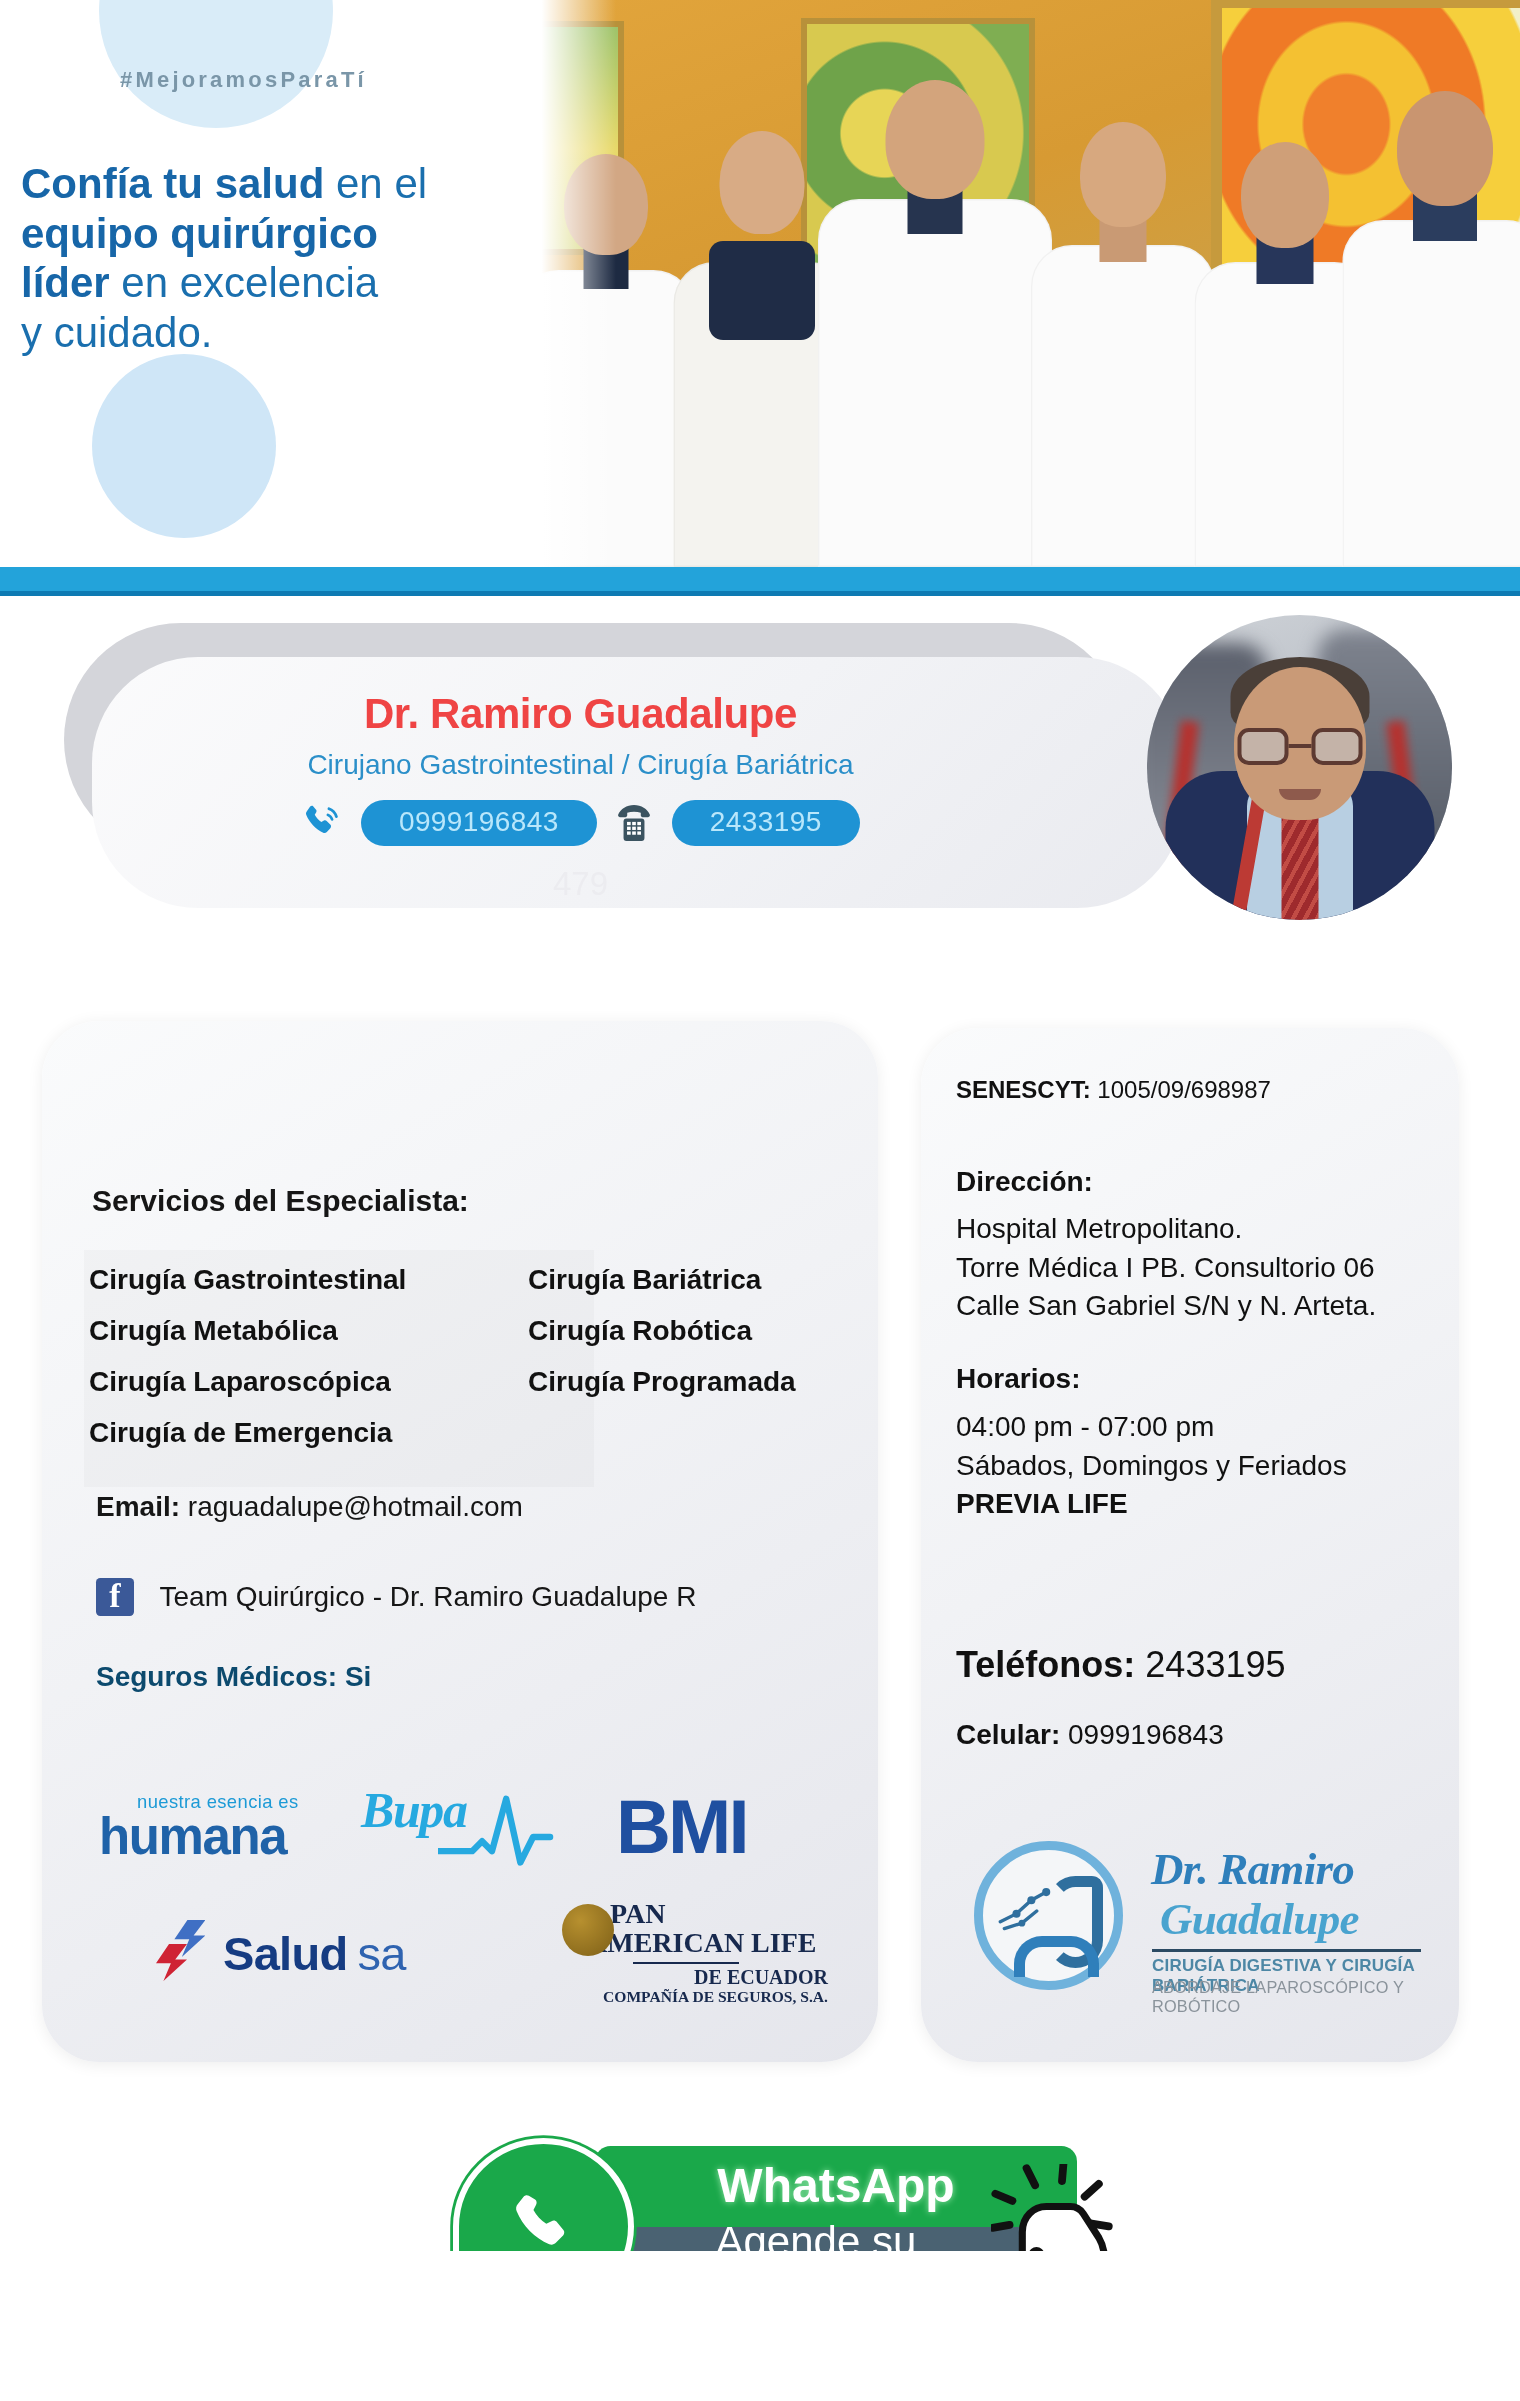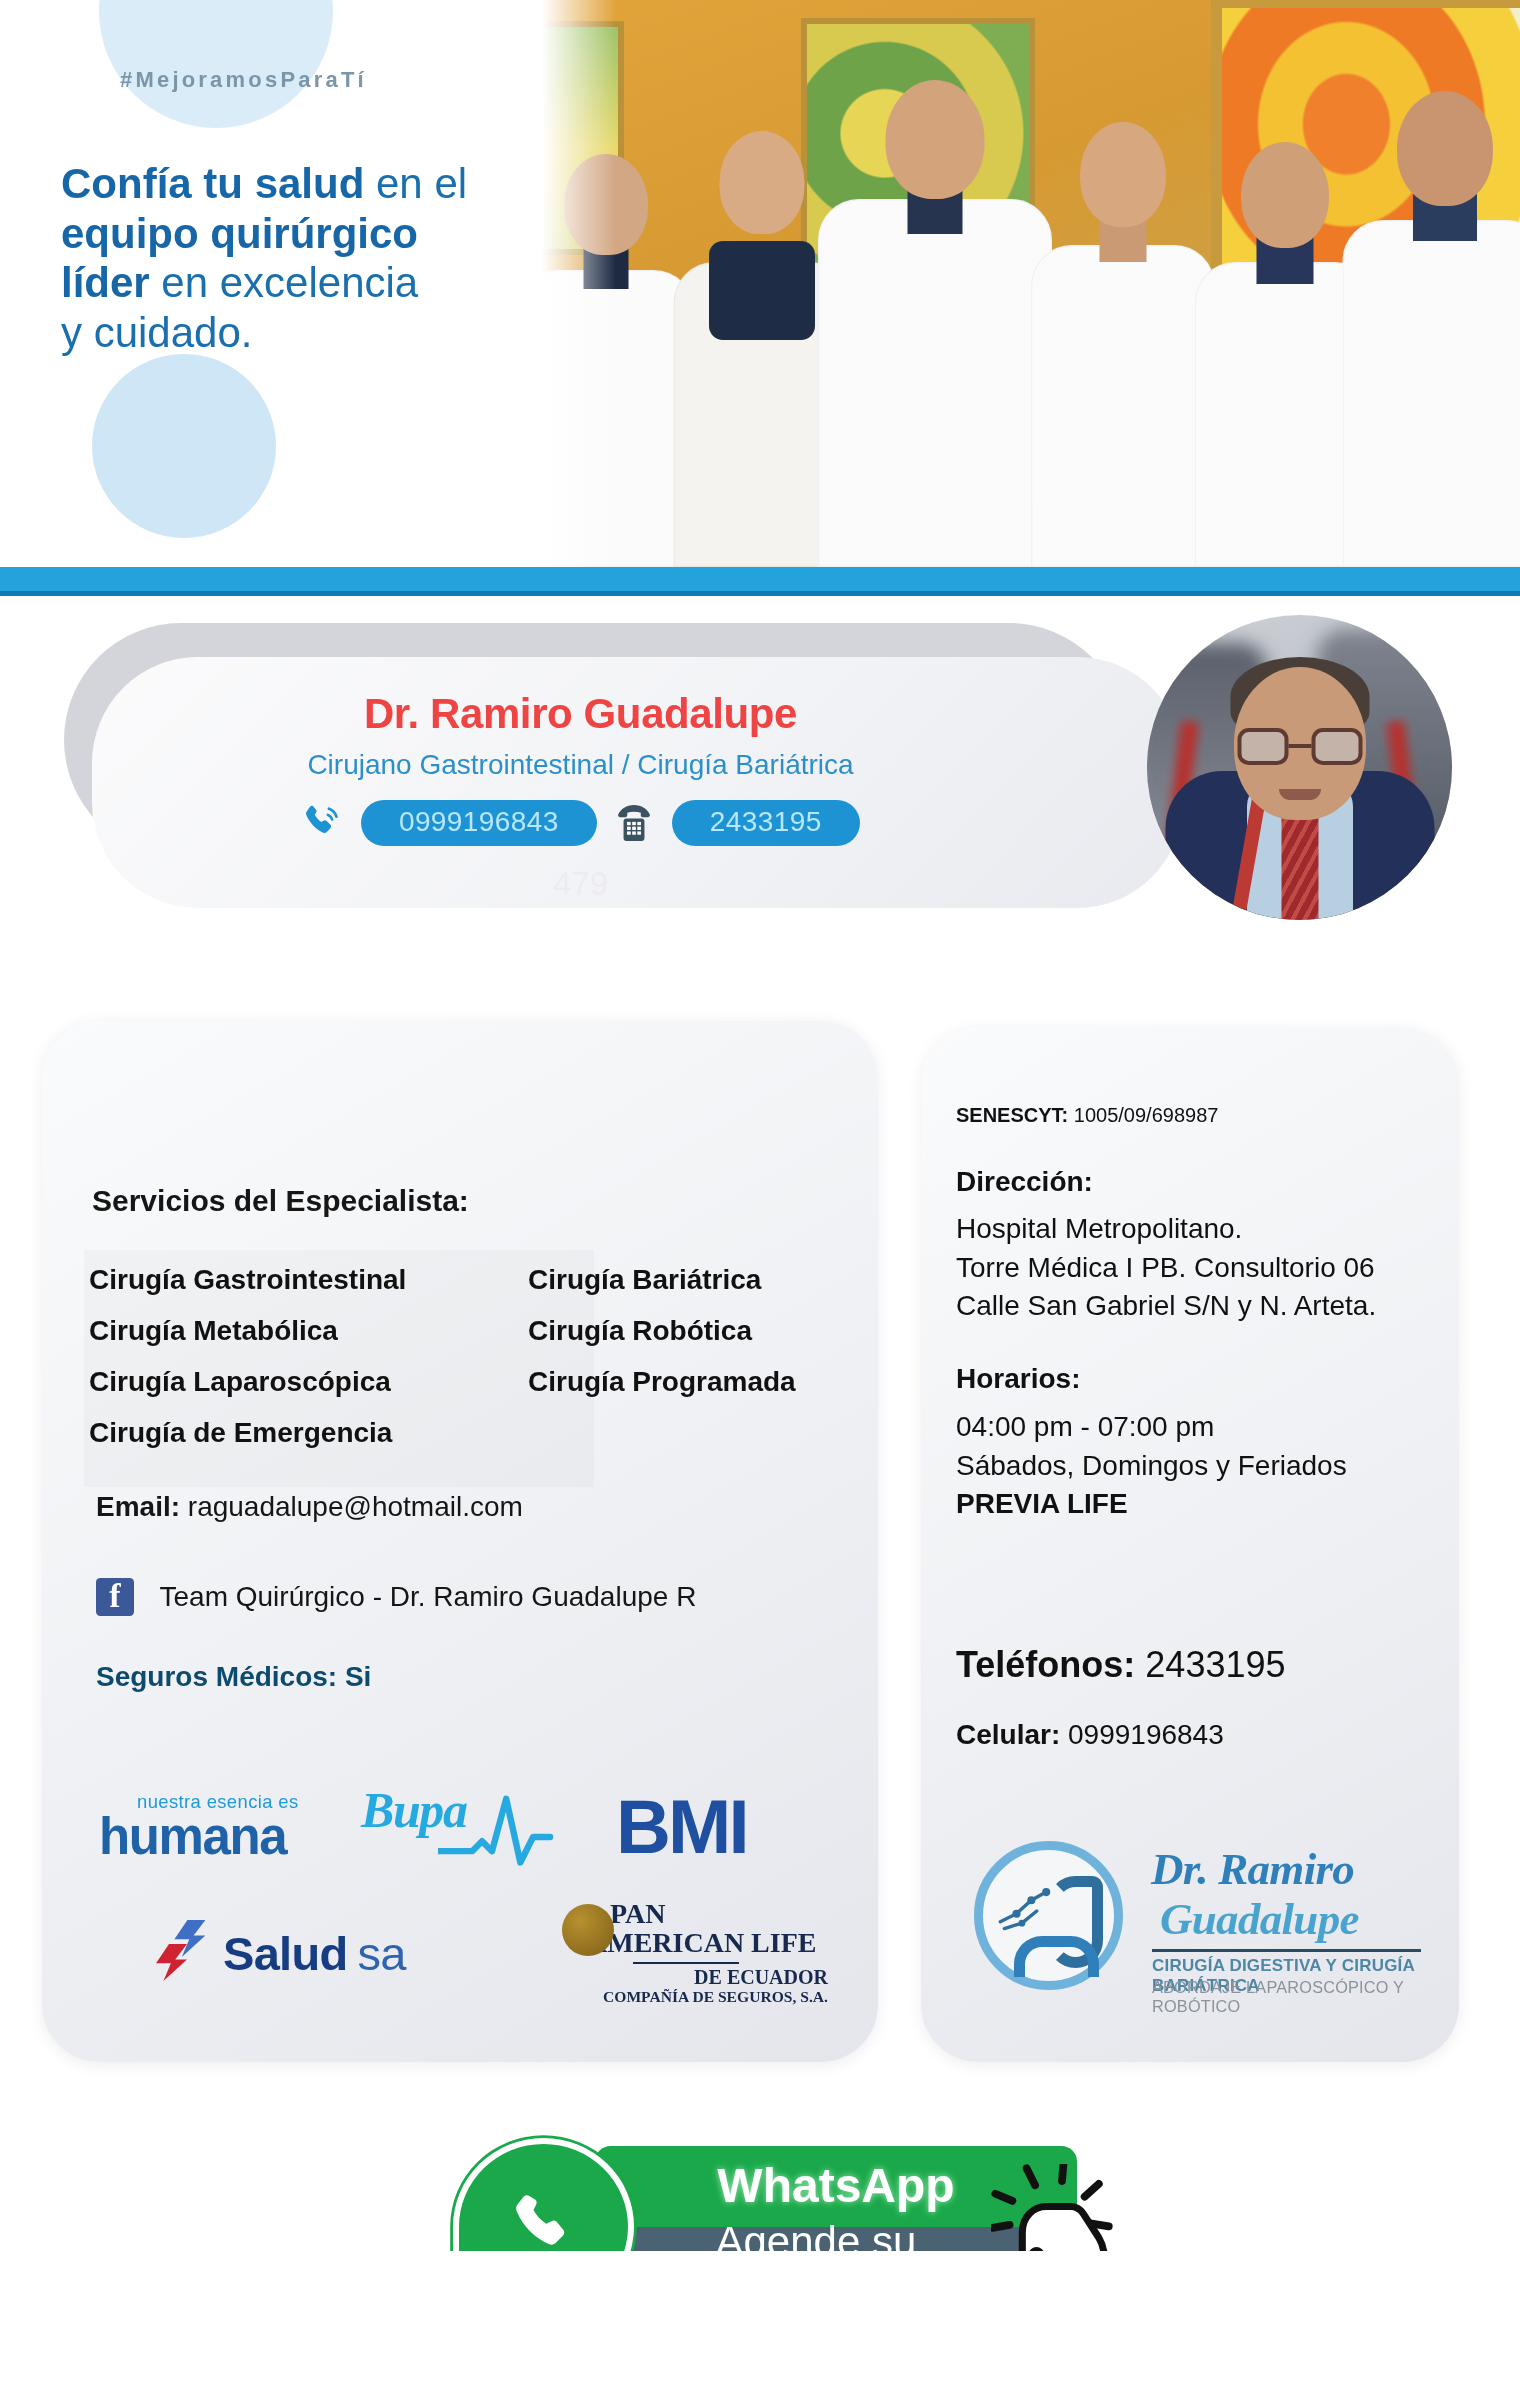--- a/index.html
+++ b/index.html
@@ -10,21 +10,21 @@
   
   .banner { position:absolute; left:0; top:0; width:1520px; height:567px; overflow:hidden; background:#ffffff; }
   .banner-blob-a { position:absolute; left:99px; top:-106px; width:234px; height:234px;
     border-radius:50%; background:#d9ecf8; }
   .banner-blob-b { position:absolute; left:92px; top:354px; width:184px; height:184px;
     border-radius:50%; background:#cfe6f7; }
   .banner-left { position:absolute; left:0; top:0; width:538px; height:567px; z-index:3; }
   .hashtag { position:absolute; left:120px; top:67px; font-size:22px; font-weight:bold;
     letter-spacing:3.2px; color:#7a96a8; }
   .banner-head { position:absolute; left:21px; top:159px; width:496px; font-size:42px;
-    line-height:1.18; color:#1a6fae; font-weight:400;margin-left:40px; }
+    line-height:1.18; color:#1a6fae; font-weight:400; }
   .banner-head b { font-weight:bold; color:#1766a8; }
 
   
   .banner-photo { position:absolute; left:496px; top:0; width:1025px; height:567px; overflow:hidden;
     background:linear-gradient(160deg,#e2a53c 0%,#d79a33 38%,#caa24a 70%,#c39445 100%); }
   .wall-frame { position:absolute; border:6.4px solid #b8913a; background:#f2e7c0; }
   .wf1 { left:-42px; top:21px; width:170px; height:234px;
     background:linear-gradient(180deg,#9ec36a,#e8d96a 55%,#cfcf63); }
   .wf2 { left:305px; top:17.7px; width:234px; height:255px;
     background:radial-gradient(circle at 35% 45%,#e7d556 0 22%,#6fa34a 23% 46%,#d8c94f 47% 70%,#7fae52 71%); }
@@ -150,21 +150,21 @@
   .lg-pan .l2 { font-size:28px; font-weight:bold; font-family:"Liberation Serif", serif;
     padding-left:21px; line-height:1.05; }
   .lg-pan .rule { height:2.1px; background:#17294e; width:106px; margin:4.2px 0 2.1px 67px; }
   .lg-pan .l3 { font-size:20px; font-weight:bold; font-family:"Liberation Serif", serif;
     text-align:right; line-height:1.1; }
   .lg-pan .l4 { font-size:15.6px; font-weight:bold; font-family:"Liberation Serif", serif;
     text-align:right; line-height:1.2; }
 
   
   .rp { position:absolute; left:956px; color:#111; }
-  .rp-senescyt { top:1104px; font-size:20px; font-weight:bold; }
+  .rp-senescyt { top:1076px; font-size:24px; font-weight:bold; }
   .rp-dirlabel { top:1166px; font-size:28px; font-weight:bold; }
   .rp-dir { top:1210px; font-size:28px; font-weight:400; line-height:1.38; }
   .rp-horlabel { top:1363px; font-size:28px; font-weight:bold; }
   .rp-hor { top:1408px; font-size:28px; font-weight:400; line-height:1.38; }
   .rp-hor .bold { font-weight:bold; }
   .rp-tel { top:1644px; font-size:36px; }
   .rp-cel { top:1719px; font-size:28px; }
   .rp b { font-weight:bold; } .rp span { font-weight:400; }
 
   

